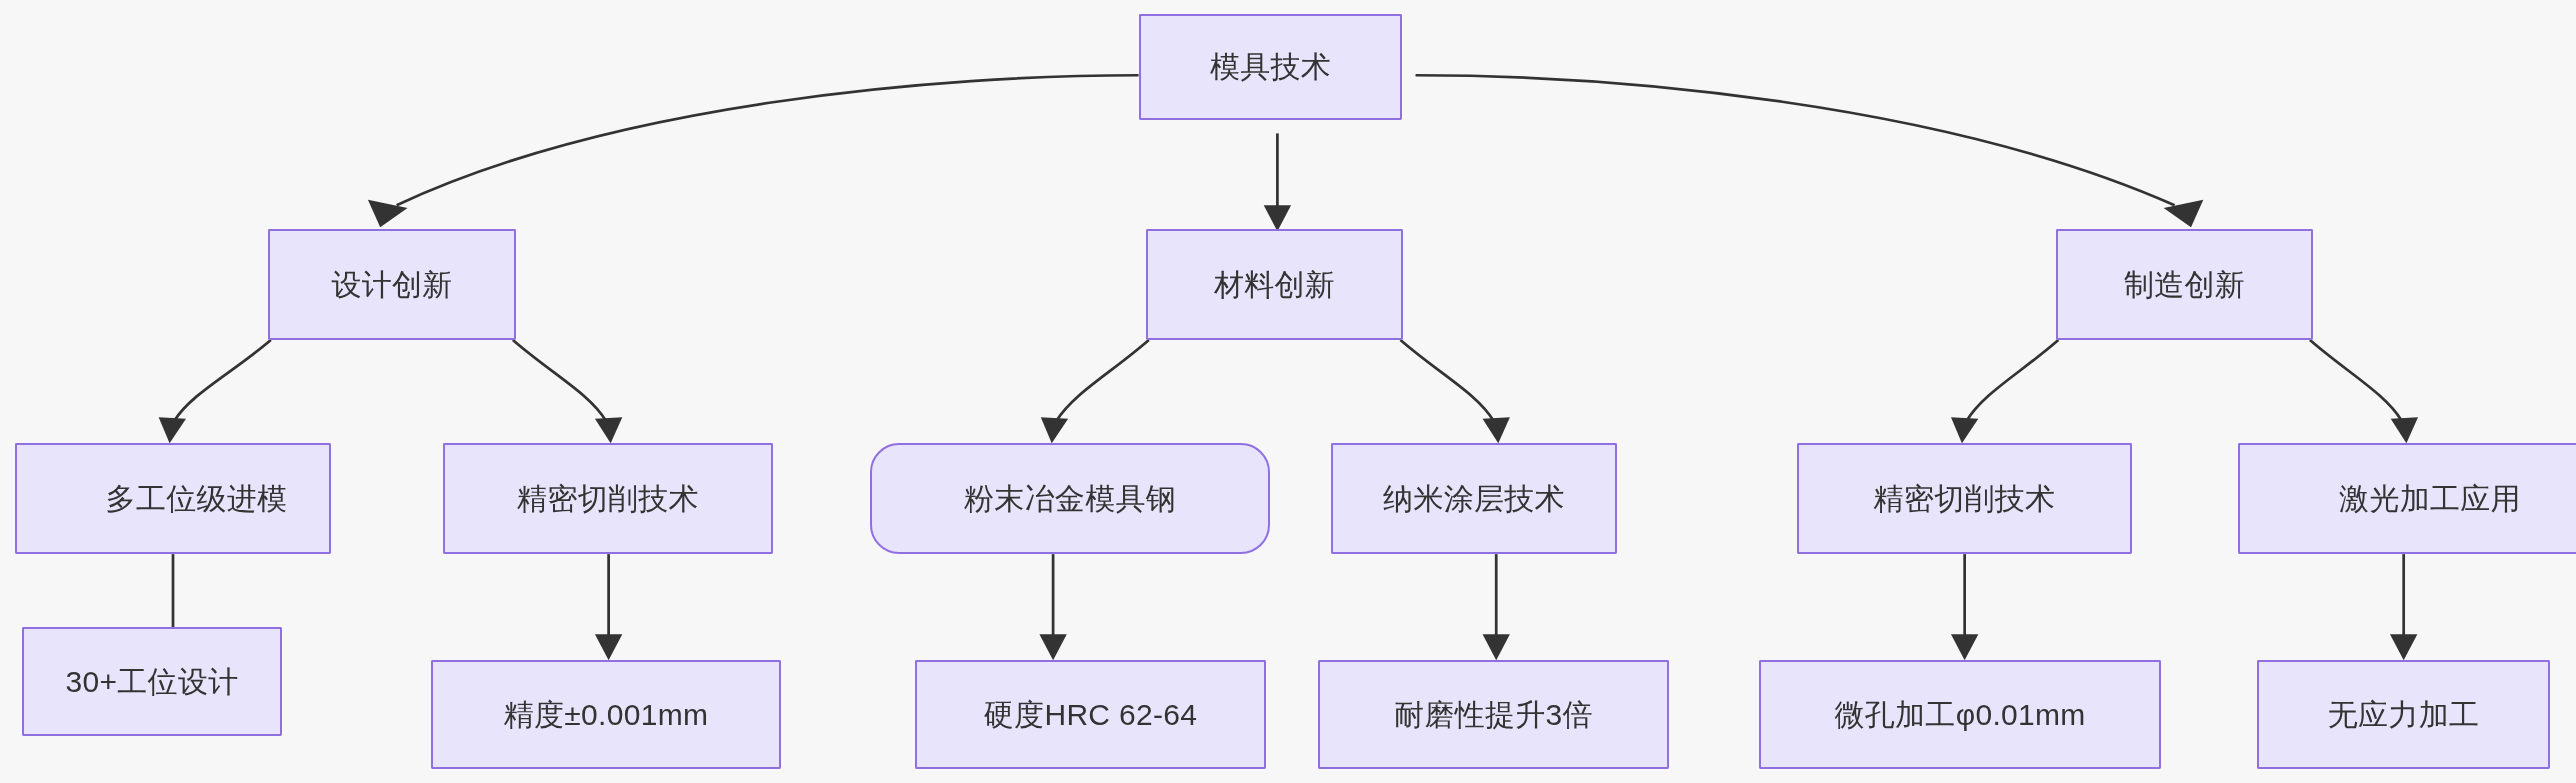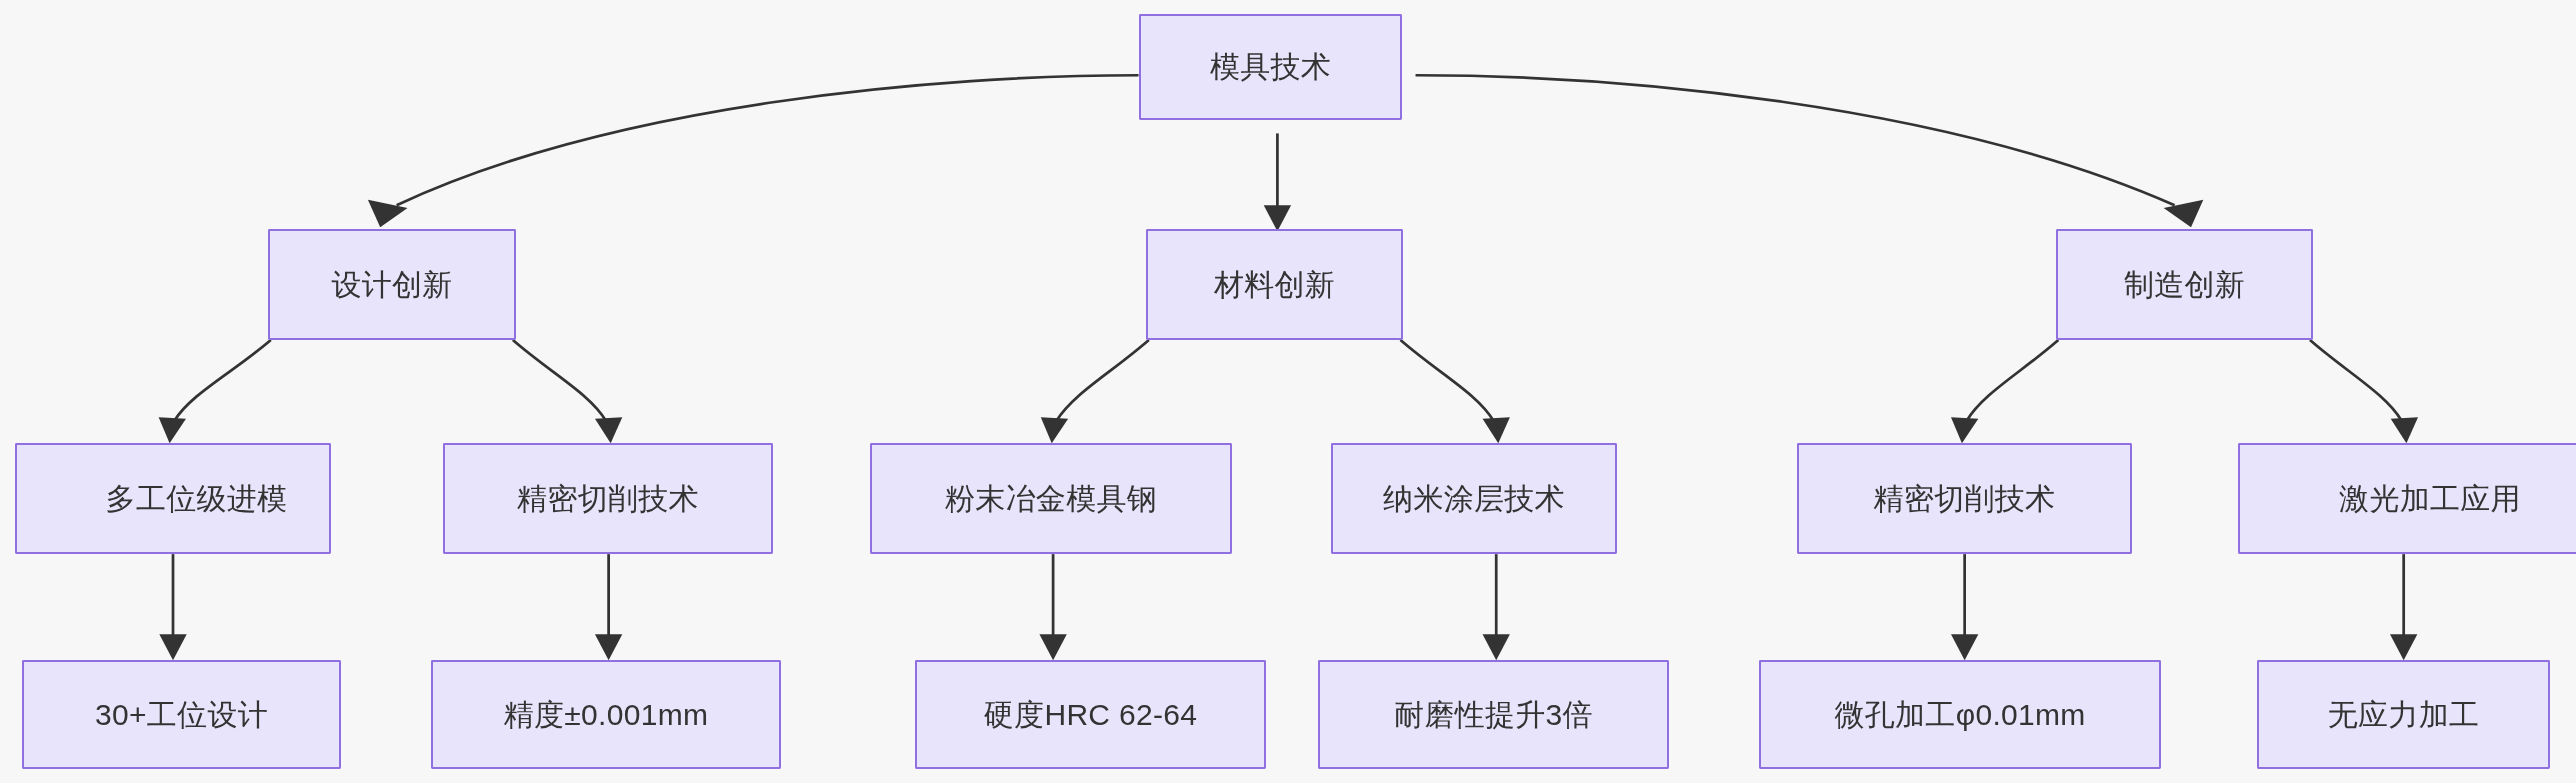--- a/index.html
+++ b/index.html
@@ -115,34 +115,34 @@
   <div class="node" style="left:2056px; top:229px; width:257px; height:111px;">
     <span>制造创新</span>
   </div>
 
   <div class="node" style="left:15px; top:443px; width:316px; height:111px;padding-left:47px;">
     <span>多工位级进模</span>
   </div>
   <div class="node" style="left:443px; top:443px; width:330px; height:111px;">
     <span>精密切削技术</span>
   </div>
-  <div class="node" style="left:870px; top:443px; width:362px; height:111px;">
+  <div class="node" style="left:870px; top:443px; width:400px; height:111px;border-radius:29px;">
     <span>粉末冶金模具钢</span>
   </div>
   <div class="node" style="left:1331px; top:443px; width:286px; height:111px;">
     <span>纳米涂层技术</span>
   </div>
   <div class="node" style="left:1797px; top:443px; width:335px; height:111px;">
     <span>精密切削技术</span>
   </div>
   <div class="node" style="left:2238px; top:443px; width:384px; height:111px;">
     <span>激光加工应用</span>
   </div>
 
-  <div class="node" style="left:22px; top:660px; width:319px; height:109px;">
+  <div class="node" style="left:22px; top:627px; width:260px; height:109px;">
     <span>30+工位设计</span>
   </div>
   <div class="node" style="left:431px; top:660px; width:350px; height:109px;">
     <span>精度±0.001mm</span>
   </div>
   <div class="node" style="left:875px; top:660px; width:351px; height:109px;margin-left:40px;">
     <span>硬度HRC 62-64</span>
   </div>
   <div class="node" style="left:1318px; top:660px; width:351px; height:109px;">
     <span>耐磨性提升3倍</span>

